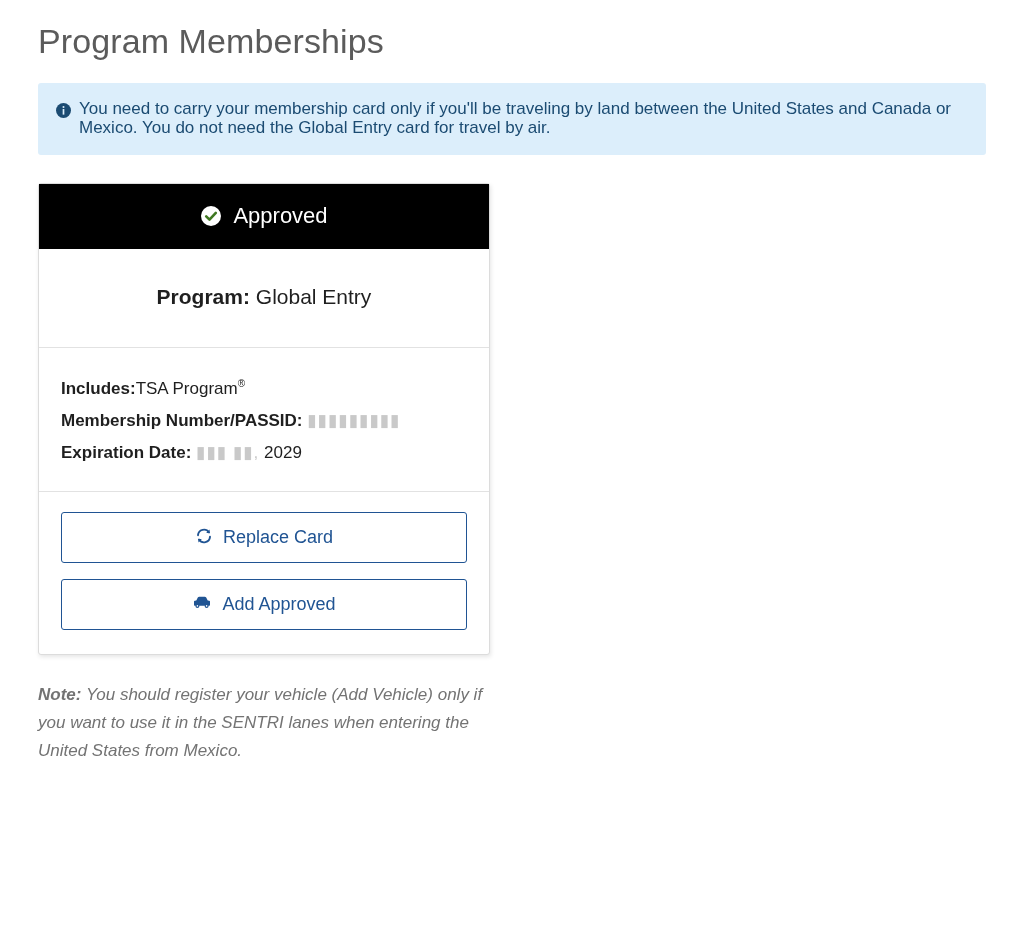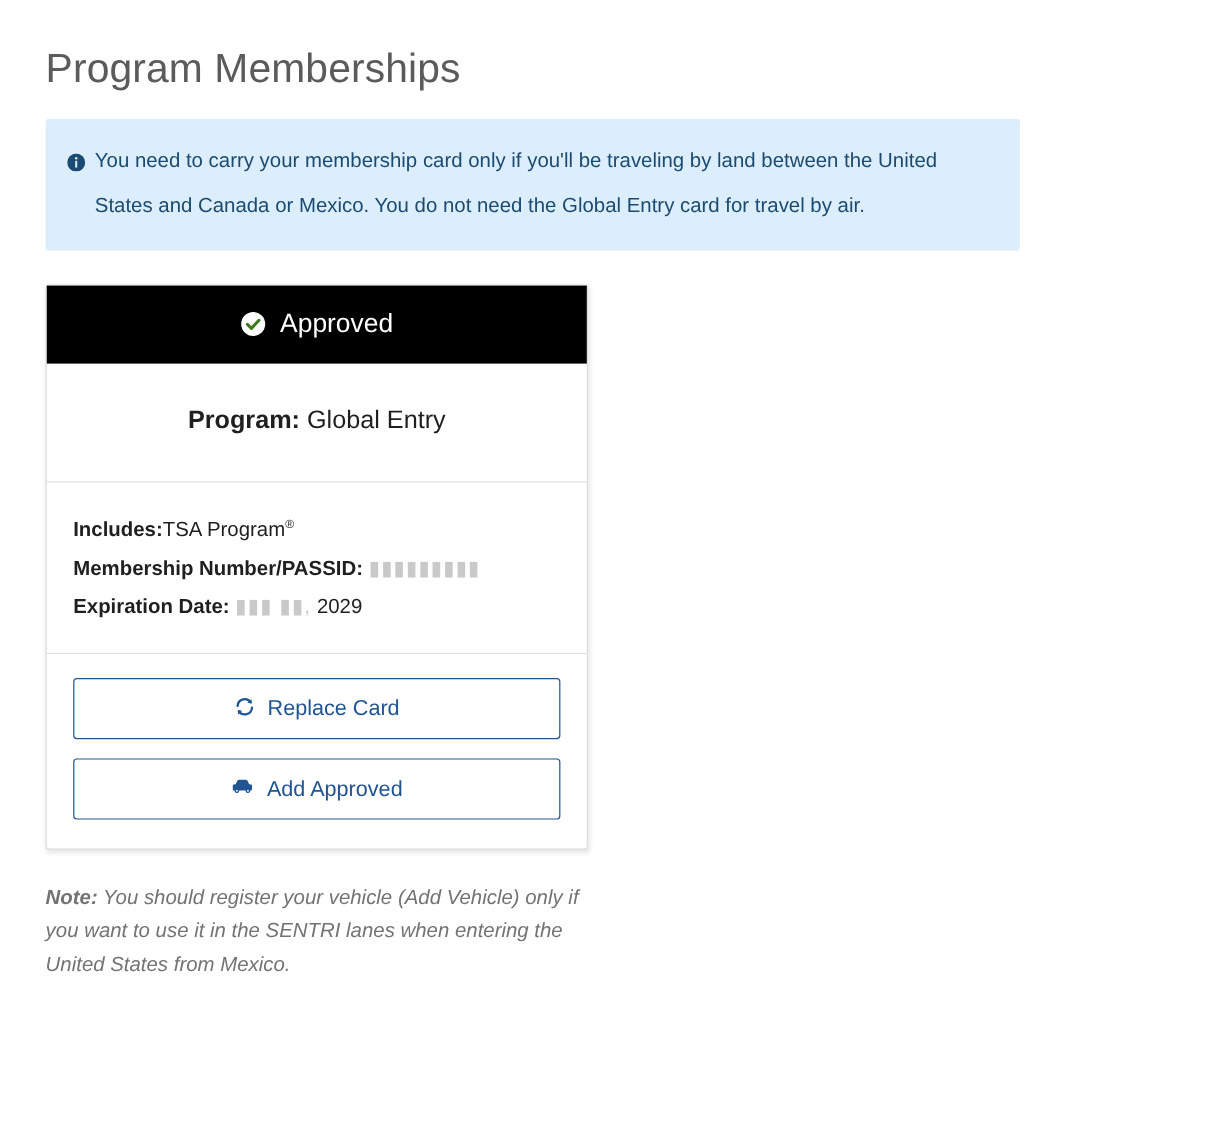--- a/index.html
+++ b/index.html
@@ -8,39 +8,39 @@
   }
   body {
     width: 1024px;
     height: 950px;
     background: #ffffff;
     font-family: "Liberation Sans", sans-serif;
     color: #212121;
     -webkit-font-smoothing: antialiased;
   }
   .page {
-    padding: 30px 38px 0 38px;
+    padding: 14px 38px 0 38px;
     box-sizing: border-box;
     width: 1024px;
   }
   .page-title {
     font-size: 34px;
     font-weight: 400;
     color: #5b5b5b;
     margin: 8px 0 22px 0;
     letter-spacing: 0.1px;
   }
   .info-alert {
     background: #dceefb;
     color: #1b4b72;
     border-radius: 3px;
     padding: 16px 18px 18px 18px;
     font-size: 17px;
-    line-height: 38px;
-    width: 812px;
+    line-height: 19px;
+    width: 948px;
     box-sizing: border-box;
     display: flex;
     align-items: flex-start;
   }
   .info-alert .info-icon {
     flex: 0 0 auto;
     margin-right: 8px;
     position: relative;
     top: 4px;
   }

